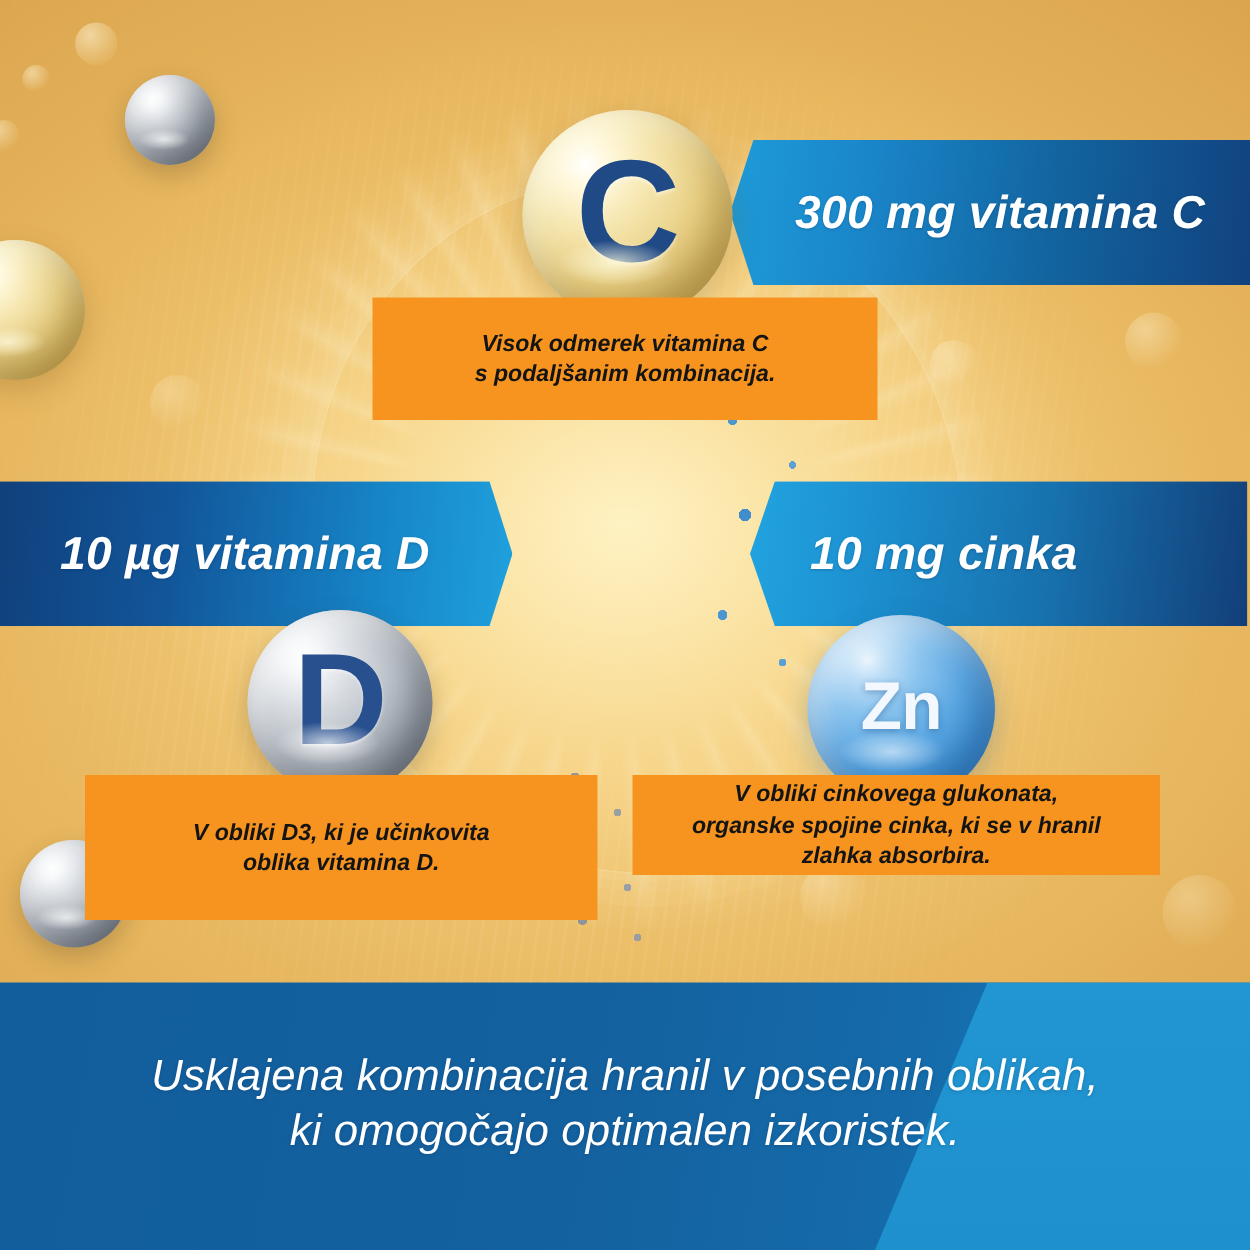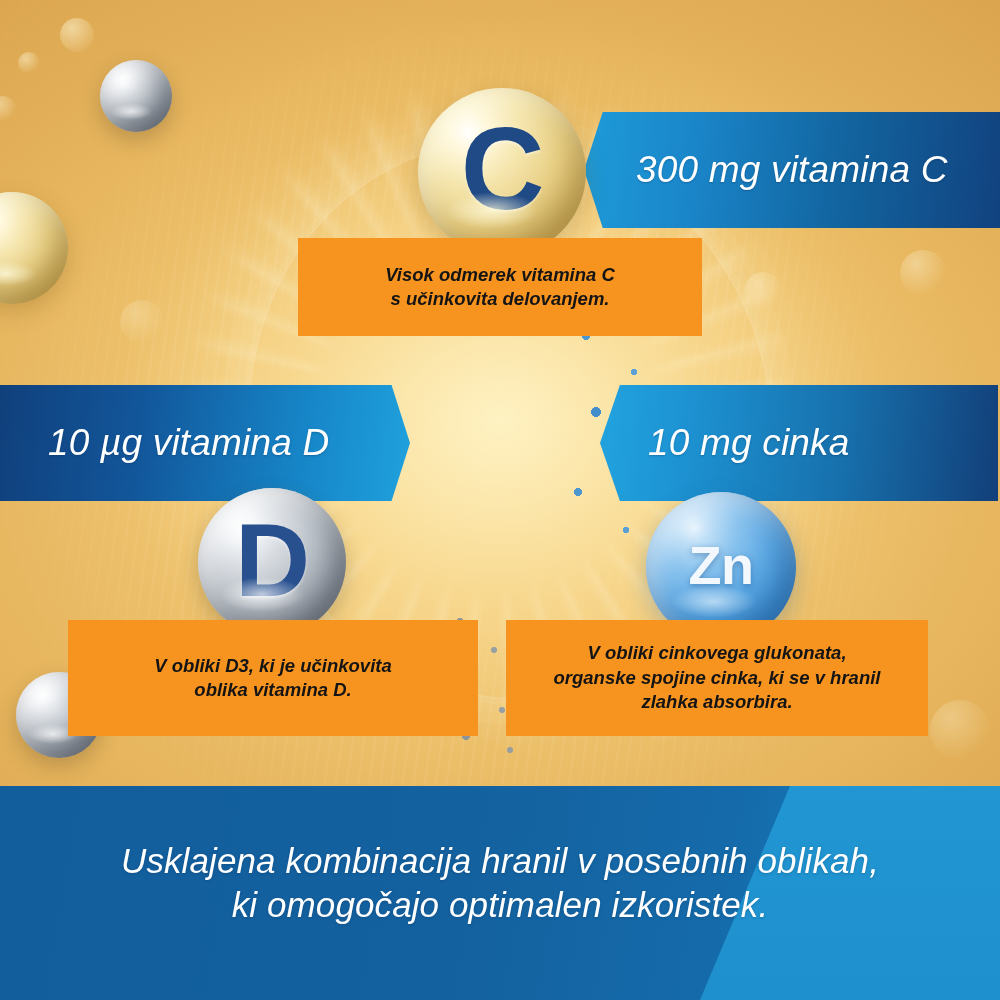--- a/index.html
+++ b/index.html
@@ -108,21 +108,21 @@
   
   #deco-sphere-topleft{left:100px;top:60px;width:72px;height:72px;}
   #deco-sphere-left{left:-44px;top:192px;width:112px;height:112px;}
   #deco-sphere-bottomleft{left:16px;top:672px;width:86px;height:86px;}
 
   
   .banner{
     position:absolute;
     display:flex;align-items:center;
     color:#ffffff;
-    font-weight:normal;font-style:italic;
+    font-weight:bold;font-style:italic;
     letter-spacing:.005em;
     text-shadow:0 1px 2px rgba(10,40,80,.30);
   }
   #banner-c{
     left:584px;top:112px;width:416px;height:116px;
     background:linear-gradient(96deg,#1e9bd8 0%,#1a86ca 26%,#12649f 62%,#11427f 100%);
     clip-path:polygon(0 50%, 4.5% 0, 100% 0, 100% 100%, 4.5% 100%);
     padding-left:52px;font-size:37px;
   }
   #banner-d{
@@ -143,21 +143,21 @@
     position:absolute;
     background:#f79420;
     display:flex;align-items:center;justify-content:center;
     text-align:center;
     color:#141414;
     font-style:italic;font-weight:bold;
     line-height:1.32;
   }
   #box-c{left:298px;top:238px;width:404px;height:98px;font-size:18.5px;}
   #box-d{left:58px;top:620px;width:410px;height:116px;font-size:18.5px;margin-left:10px;}
-  #box-zn{left:506px;top:620px;width:422px;height:116px;font-size:18.5px;}
+  #box-zn{left:506px;top:620px;width:422px;height:80px;font-size:18.5px;}
 
   
   #footer{
     position:absolute;left:0;top:786px;width:1000px;height:214px;
     background:linear-gradient(100deg,#125e9d 0%,#14619f 46%,#156aa9 70%,#1678b8 88%,#1a86c6 100%);
     overflow:hidden;
   }
   #footer-wedge{
     position:absolute;right:0;top:0;width:300px;height:214px;
     background:linear-gradient(180deg,#2196d2 0%,#1e90cd 100%);
@@ -230,21 +230,21 @@
     <span>300 mg vitamina C</span>
   </div>
 
   <div class="sphere sphere-gold" id="sphere-c">
     <div class="sphere-label label-c">C</div>
   </div>
 
   <div class="orange-box" id="box-c">
     <div>
       <span class="ft-line">Visok odmerek vitamina C</span>
-      <span class="ft-line">s učinkovita delovanjem.</span>
+      <span class="ft-line">s podaljšanim kombinacija.</span>
     </div>
   </div>
 
   <div class="banner" id="banner-d">
     <span>10 µg vitamina D</span>
   </div>
 
   <div class="sphere sphere-silver" id="sphere-d">
     <div class="sphere-label label-d">D</div>
   </div>

